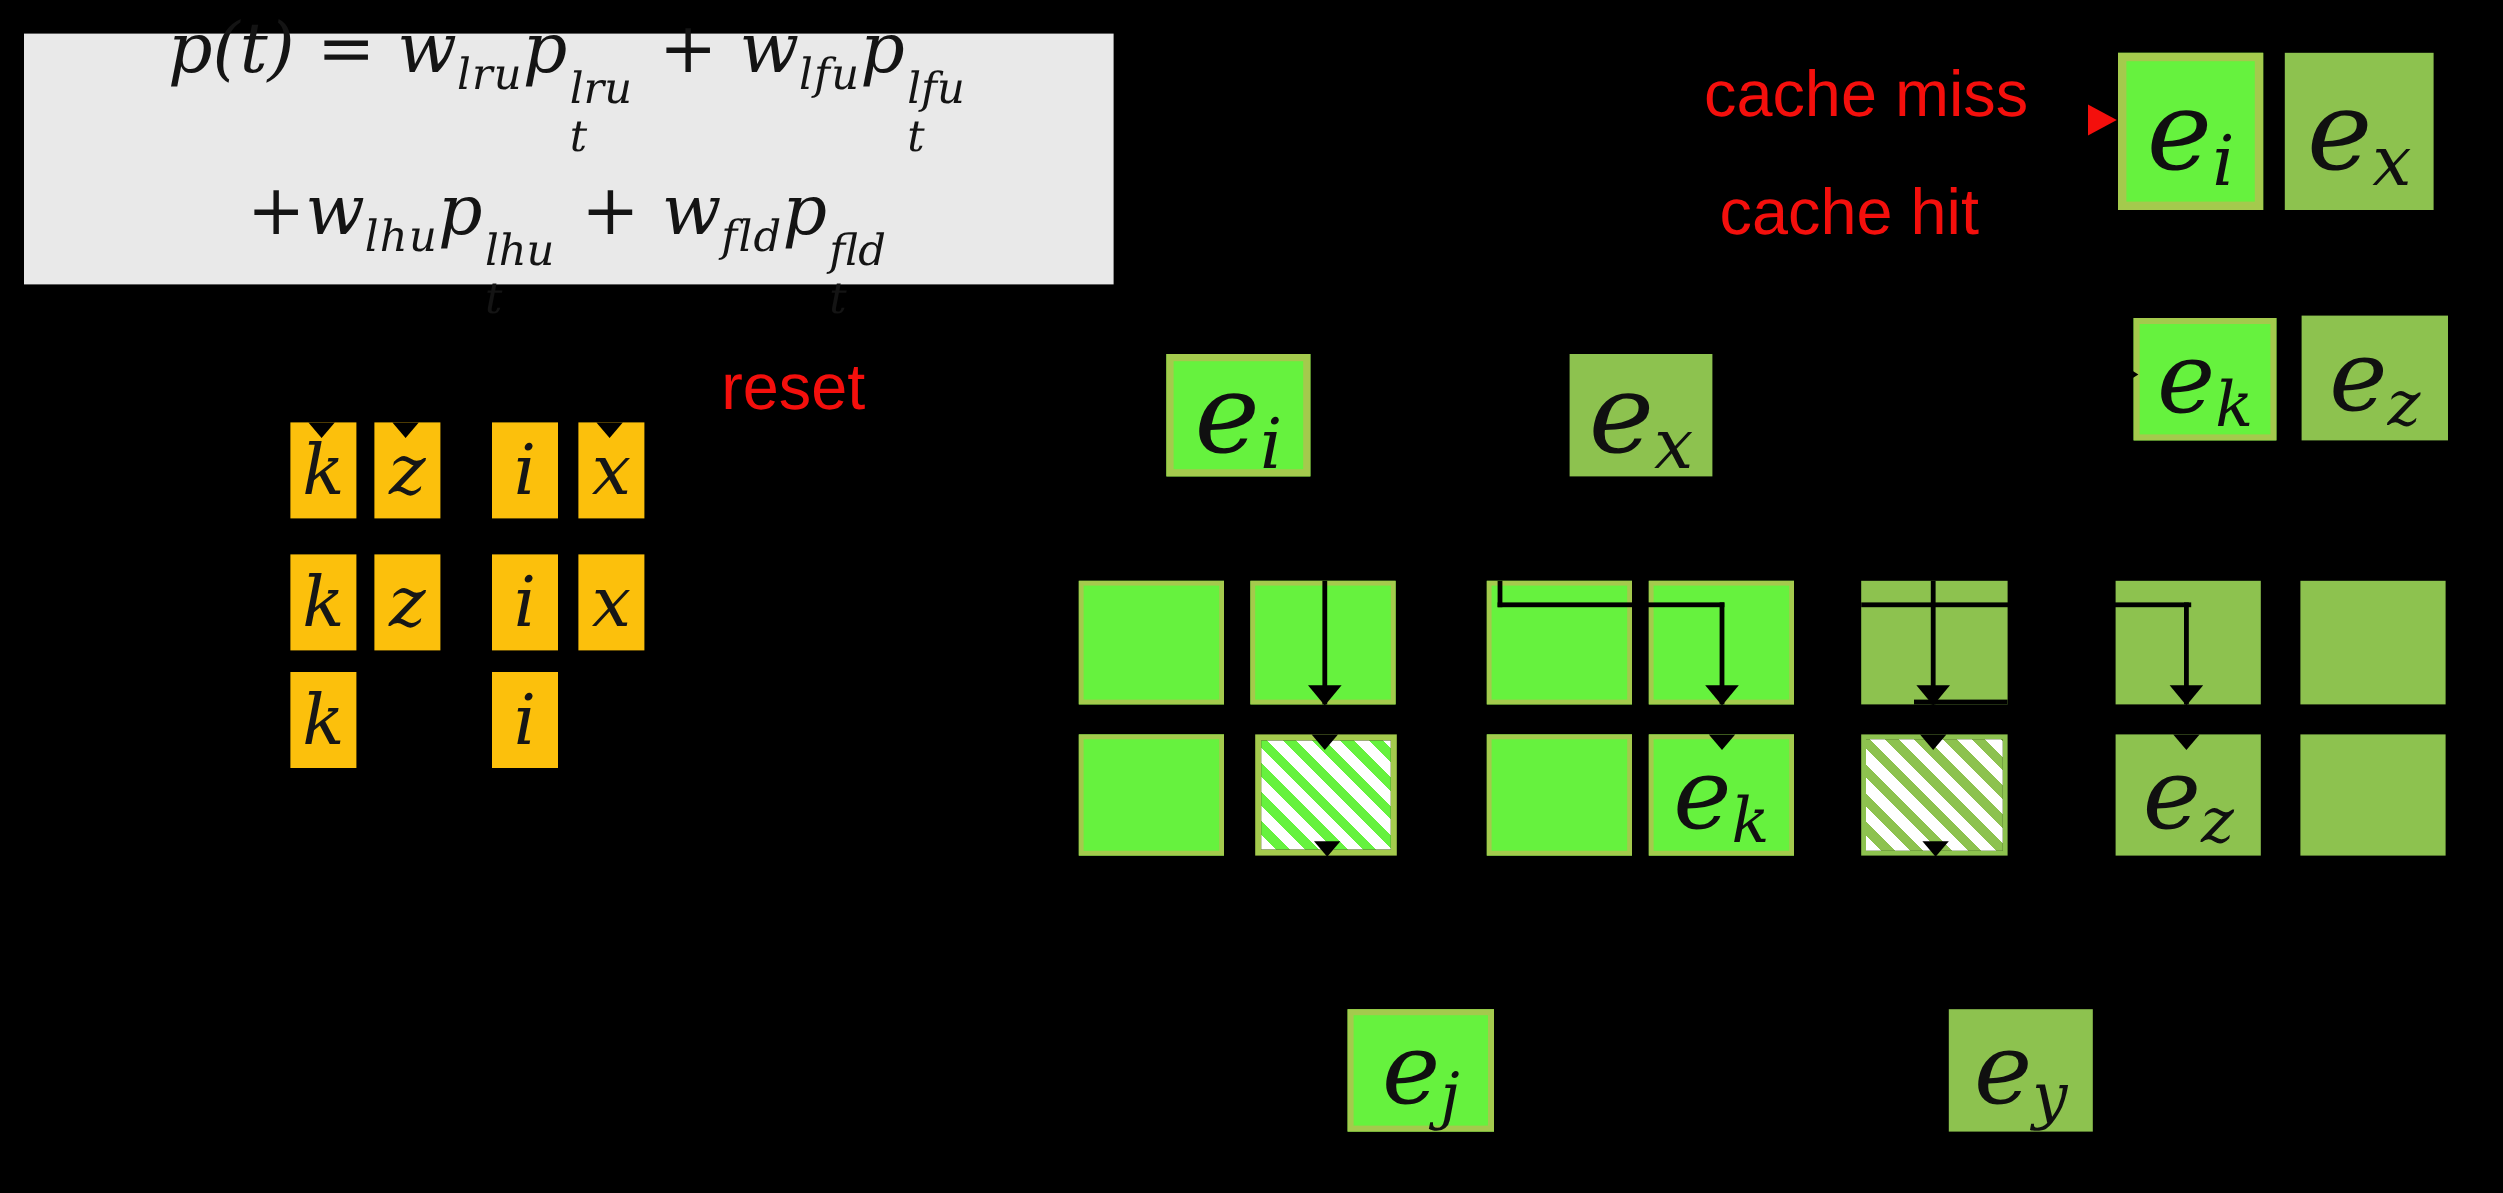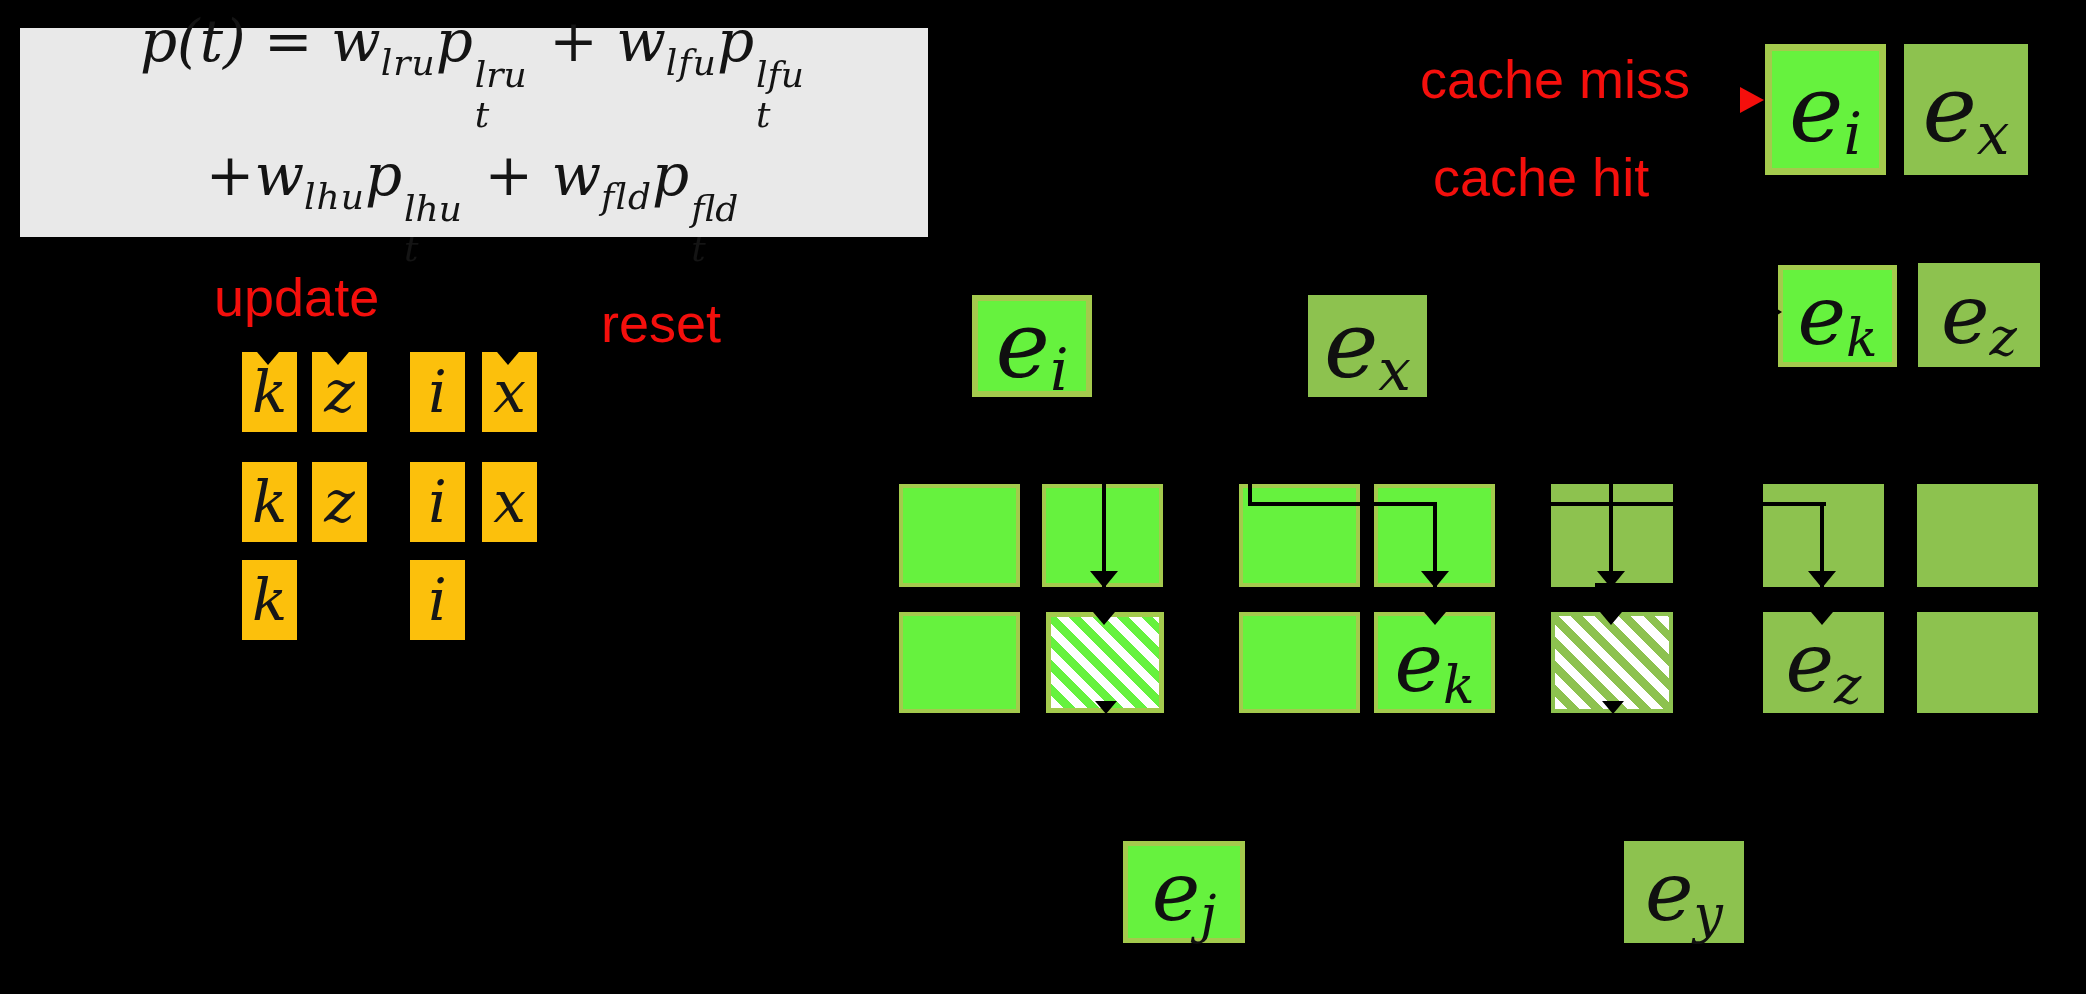--- a/index.html
+++ b/index.html
@@ -62,21 +62,20 @@
         </span></div>
     <div class="fline"><span>+w</span><sub>lhu</sub><span>p</span><span class="stk">
           <span class="up">lhu</span>
           <span class="dn">t</span>
         </span><span> + w</span><sub>fld</sub><span>p</span><span class="stk">
           <span class="up">fld</span>
           <span class="dn">t</span>
         </span></div>
   </div>
 
-  <div class="abs red-label" style="left:214px;top:266px;">update</div>
   <div class="abs red-label" style="left:601px;top:292px;text-align:right;">reset</div>
   <div class="abs red-label" style="left:1433px;top:146px;">cache hit</div>
   <div class="abs red-label" style="left:1420px;top:48px;">cache miss</div>
   <div class="abs red-head-right" style="left:1740px;top:87px;"></div>
 
 
   <div class="abs req-box" style="left:242px;top:352px;width:55px;height:80px;">
       <span>k</span>
     </div>
   <div class="abs req-box" style="left:312px;top:352px;width:55px;height:80px;">

